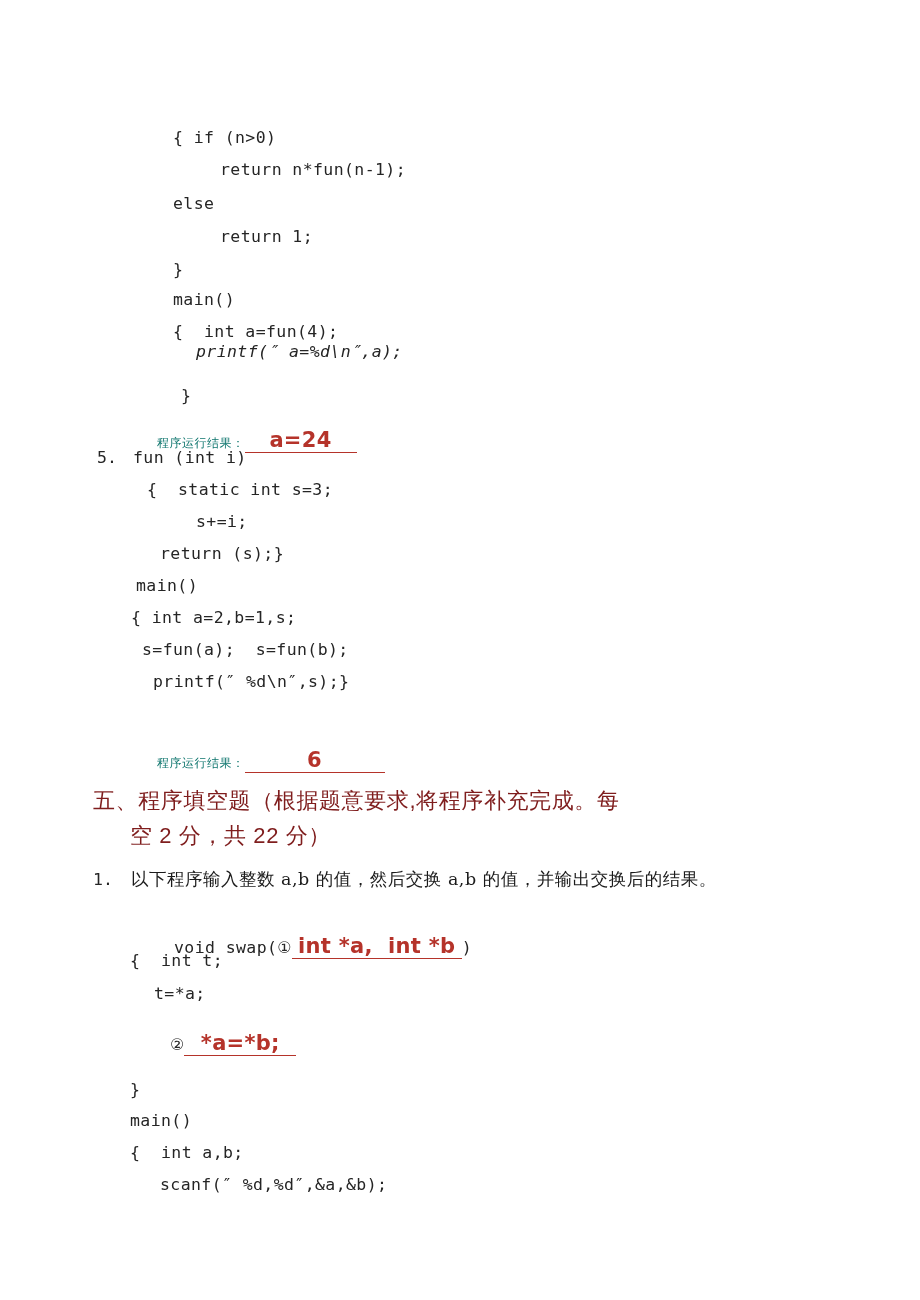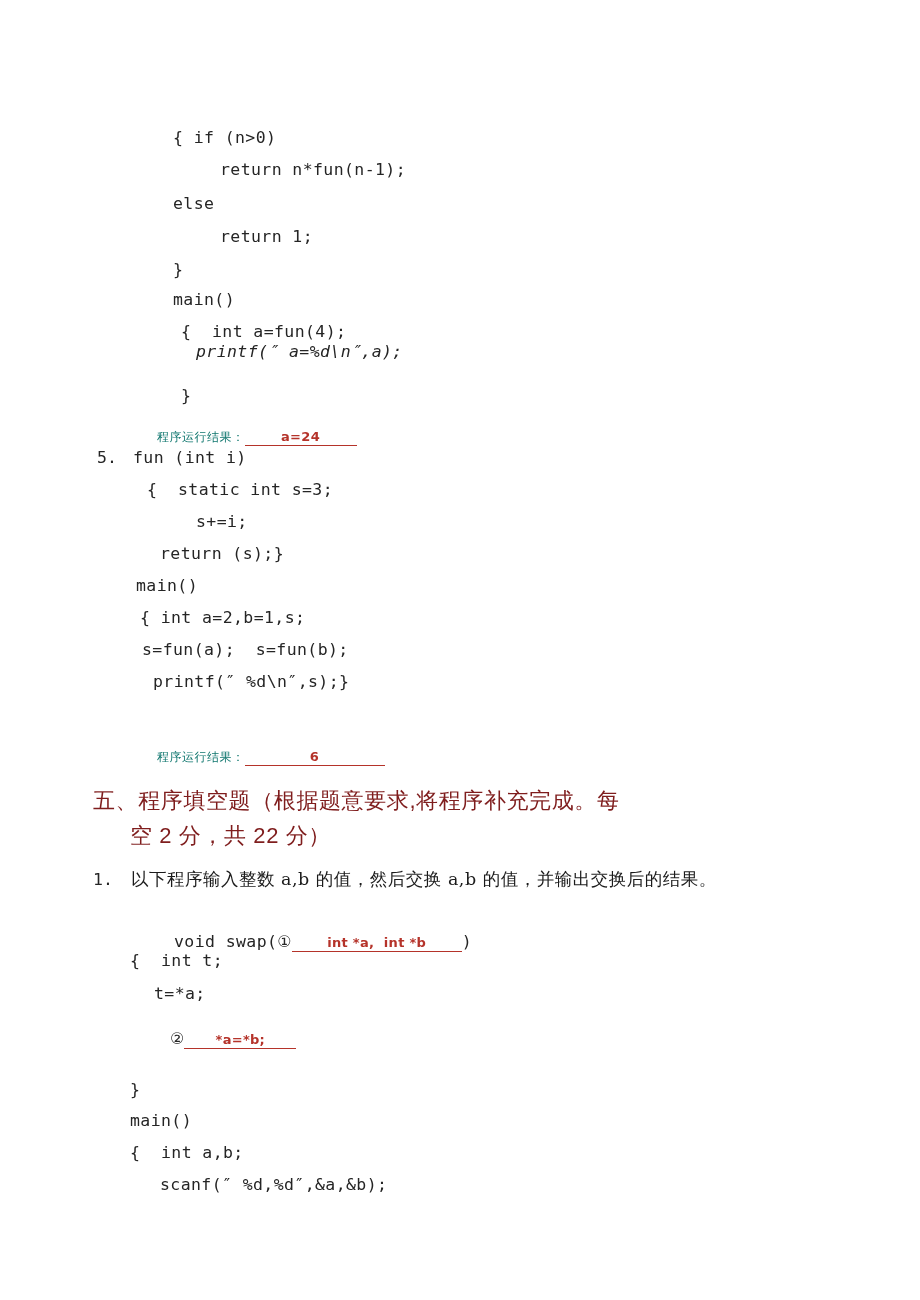--- a/index.html
+++ b/index.html
@@ -52,21 +52,21 @@
     font-family: "DejaVu Sans Mono", "Liberation Mono", monospace;
     font-size: 16.5px;
     color: #252525;
   }
 
   
   .answer {
     color: #b5332a;
     font-family: "DejaVu Sans", "Liberation Sans", sans-serif;
     font-weight: bold;
-    font-size: 13px;
+    font-size: 21px;
     letter-spacing: 0.3px;
   }
 
   .blank {
     display: inline-block;
     border-bottom: 1.6px solid #b5332a;
     text-align: center;
     vertical-align: baseline;
     line-height: 1.15;
     box-sizing: border-box;
@@ -108,21 +108,21 @@
   <div class="line code" style="left:220px; top:162px;">return n*fun(n-1);</div>
 
   <div class="line code" style="left:173px; top:196px;">else</div>
 
   <div class="line code" style="left:220px; top:229px;">return 1;</div>
 
   <div class="line code" style="left:173px; top:262px;">}</div>
 
   <div class="line code" style="left:173px; top:292px;">main()</div>
 
-  <div class="line code" style="left:181px; top:324px;">{  int a=fun(4);</div>
+  <div class="line code" style="left:173px; top:324px;">{  int a=fun(4);</div>
 
   <div class="line code" style="left:196px; top:344px;font-style:italic;">printf(″ a=%d\n″,a);</div>
 
   <div class="line code" style="left:181px; top:388px;">}</div>
 
   <div class="line" style="left:141px; top:412px;">
     <span class="result-label">程序运行结果：</span><span class="blank blank-res1 answer">a=24</span>
   </div>
 
   <div class="line num" style="left:97px; top:450px;">5.</div>
@@ -130,21 +130,21 @@
   <div class="line code" style="left:133px; top:450px;">fun (int i)</div>
 
   <div class="line code" style="left:147px; top:482px;">{  static int s=3;</div>
 
   <div class="line code" style="left:196px; top:514px;">s+=i;</div>
 
   <div class="line code" style="left:160px; top:546px;text-align:right;">return (s);}</div>
 
   <div class="line code" style="left:136px; top:578px;">main()</div>
 
-  <div class="line code" style="left:131px; top:610px;margin-left:9px;">{ int a=2,b=1,s;</div>
+  <div class="line code" style="left:131px; top:610px;">{ int a=2,b=1,s;</div>
 
   <div class="line code" style="left:142px; top:642px;">s=fun(a);  s=fun(b);</div>
 
   <div class="line code" style="left:153px; top:674px;">printf(″ %d\n″,s);}</div>
 
   <div class="line" style="left:141px; top:732px;">
     <span class="result-label">程序运行结果：</span><span class="blank blank-res2 answer">6</span>
   </div>
 
   <div class="line heading" style="left:93px; top:790px;">五、程序填空题（根据题意要求,将程序补充完成。每</div>

